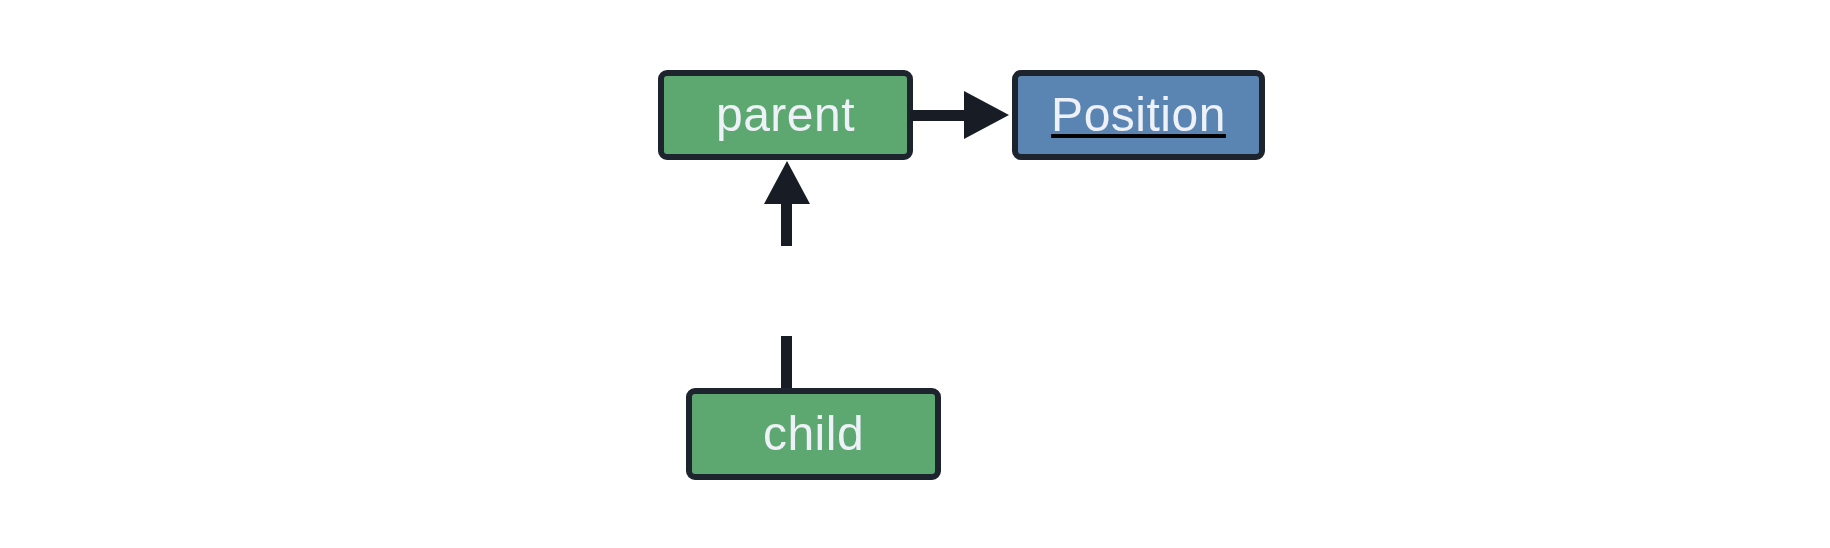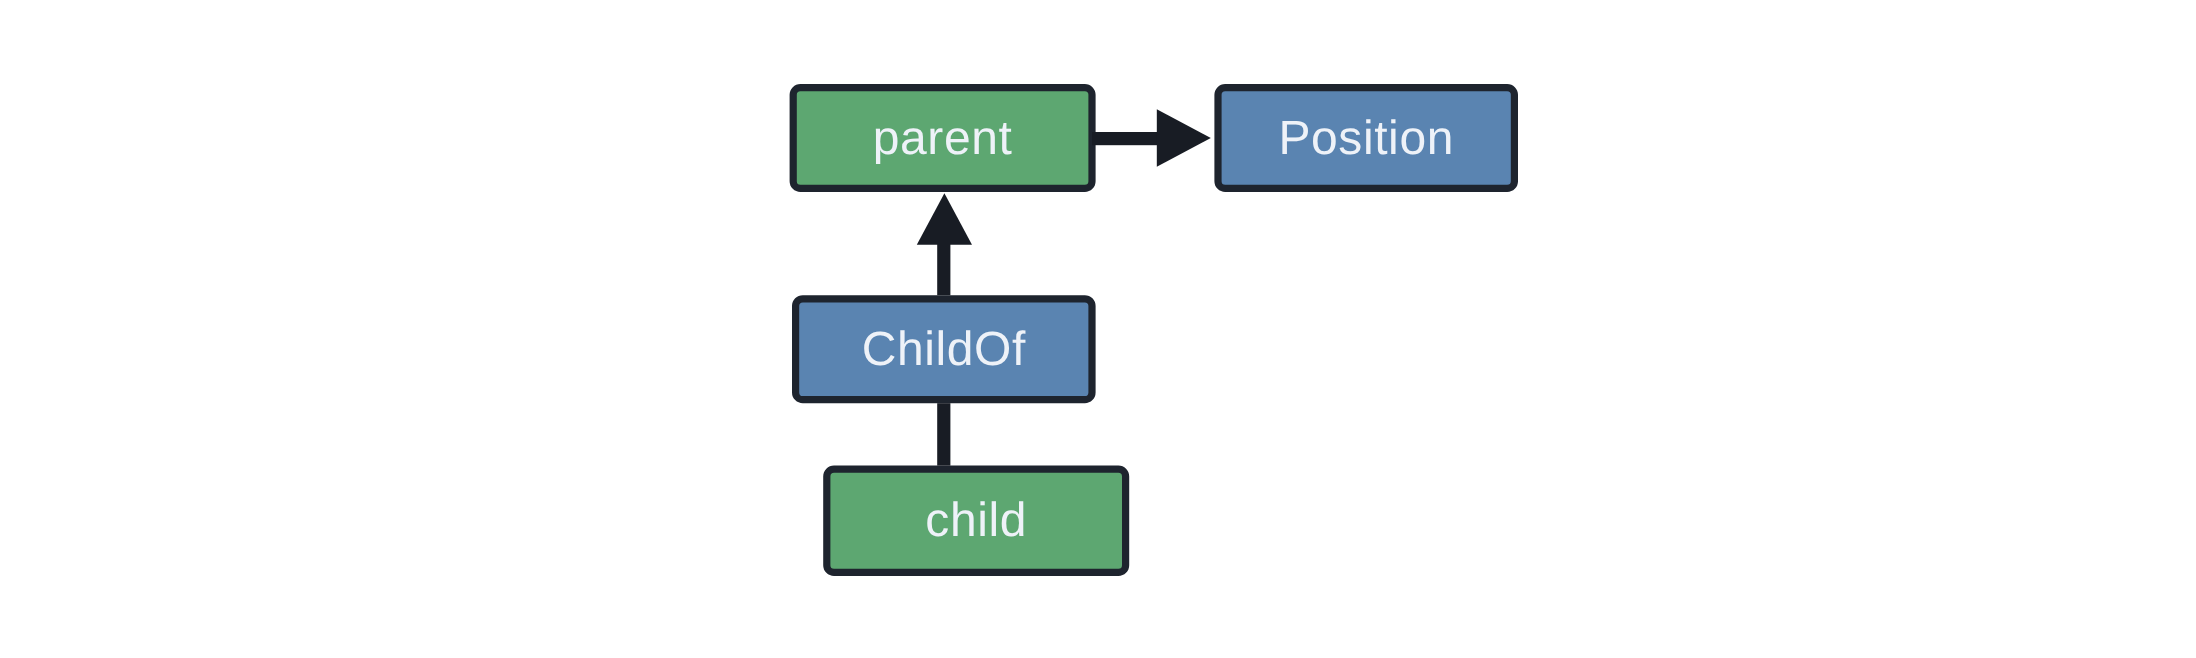--- a/index.html
+++ b/index.html
@@ -23,28 +23,28 @@
     border: 6px solid #1e242e;
     border-radius: 9px;
     display: flex;
     align-items: center;
     justify-content: center;
     width: 255px;
     height: 90px;
   }
   .node .node-label {
     color: #eef2f8;
-    font-size: 40px;
+    font-size: 48px;
     font-weight: 400;
     line-height: 1;
     letter-spacing: 0.5px;
     user-select: none;
   }
   .node-green { background: #5da771; }
-  .node-blue  { background: #5a84b1; }
+  .node-blue  { background: #5a84b1; text-decoration: underline; }
 
   .node-parent   { left: 658px;  top: 70px;  }
   .node-position { left: 1012px; top: 70px;  width: 253px; }
   .node-childof  { left: 660px;  top: 246px; width: 253px; }
   .node-child    { left: 658px;  top: 388px; height: 92px; margin-left: 28px; }
 
   
   .edge-shaft {
     position: absolute;
     background: #181c24;
@@ -84,23 +84,20 @@
 <div class="canvas">
 
   <div class="node node-green node-parent">
     <span class="node-label">parent</span>
   </div>
 
   <div class="node node-blue node-position">
     <span class="node-label">Position</span>
   </div>
 
-  <div class="node node-blue node-childof">
-    <span class="node-label">ChildOf</span>
-  </div>
 
   <div class="node node-green node-child">
     <span class="node-label">child</span>
   </div>
 
   <div class="edge-shaft shaft-parent-position"></div>
   <div class="head-parent-position"></div>
 
   <div class="edge-shaft shaft-childof-parent"></div>
   <div class="head-childof-parent"></div>

